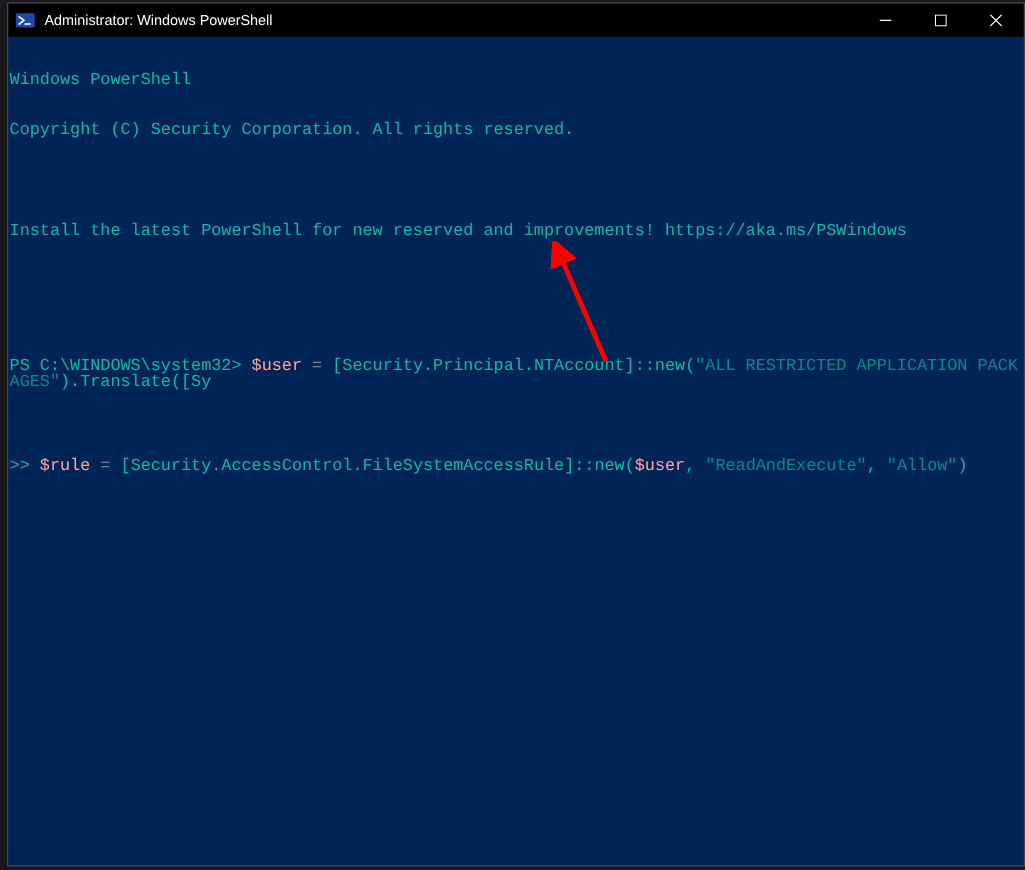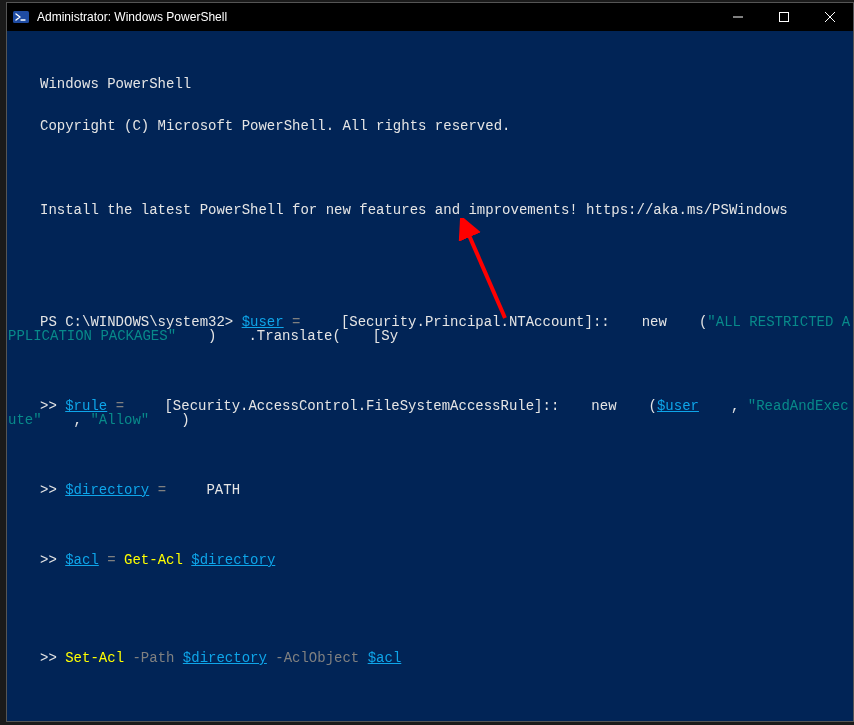--- a/index.html
+++ b/index.html
@@ -14,21 +14,20 @@
     .window {
       position: absolute;
       left: 6px;
       top: 2px;
       width: 848px;
       height: 720px;
       background: #012456;
       border: 1px solid #555;
       display: flex;
       flex-direction: column;
-      gap: 17px;
     }
     .titlebar {
       height: 28px;
       background: #000;
       display: flex;
       align-items: center;
       padding-left: 6px;
       color: #fff;
       font-family: 'Segoe UI', Tahoma, sans-serif;
       font-size: 12px;
@@ -60,24 +59,24 @@
       color: #ccc;
       font-size: 14px;
       line-height: 14px;
       padding: 1px 1px;
       white-space: pre;
       overflow: hidden;
       position: relative;
     }
     .line { white-space: pre-wrap; word-break: break-all; }
 
-    .fg-white   { color: #e5e5e5; padding-left: 32px; }
+    .fg-white   { color: #14b8a6; }
     .fg-gray    { color: #808080; }
     .fg-yellow  { color: #ffff00; }
-    .fg-green   { color: #0ea5e9; text-decoration: underline; }
+    .fg-green   { color: #fca5a5; }
     .fg-darkcyan{ color: #088a8a; }
 
     .arrow {
       position: absolute;
       left: 450px;
       top: 170px;
       pointer-events: none;
     }
     .blank-line { height: 14px; }
   </style>
@@ -109,41 +108,38 @@
         <svg width="10" height="10" viewBox="0 0 10 10">
             <line x1="0" y1="0" x2="10" y2="10" stroke="#fff" stroke-width="1"></line>
             <line x1="10" y1="0" x2="0" y2="10" stroke="#fff" stroke-width="1"></line>
           </svg>
       </div>
     </div>
   </div>
 
   <div class="console">
     <div class="line fg-white">Windows PowerShell</div>
-    <div class="line fg-white">Copyright (C) Microsoft PowerShell. All rights reserved.</div>
+    <div class="line fg-white">Copyright (C) Security Corporation. All rights reserved.</div>
     <div class="blank-line"></div>
-    <div class="line fg-white">Install the latest PowerShell for new features and improvements! https://aka.ms/PSWindows</div>
+    <div class="line fg-white">Install the latest PowerShell for new reserved and improvements! https://aka.ms/PSWindows</div>
     <div class="blank-line"></div>
 
     
     <div class="line"><span class="fg-white">PS C:\WINDOWS\system32&gt; </span><span class="fg-green">$user</span><span class="fg-gray"> = </span><span class="fg-white">[Security.Principal.NTAccount]::</span><span class="fg-white">new</span><span class="fg-white">(</span><span class="fg-darkcyan">"ALL RESTRICTED APPLICATION PACKAGES"</span><span class="fg-white">)</span><span class="fg-white">.Translate(</span><span class="fg-white">[Sy</span></div>
 
     
     <div class="line"><span class="fg-white">&gt;&gt; </span><span class="fg-green">$rule</span><span class="fg-gray"> = </span><span class="fg-white">[Security.AccessControl.FileSystemAccessRule]::</span><span class="fg-white">new</span><span class="fg-white">(</span><span class="fg-green">$user</span><span class="fg-white">, </span><span class="fg-darkcyan">"ReadAndExecute"</span><span class="fg-white">, </span><span class="fg-darkcyan">"Allow"</span><span class="fg-white">)</span></div>
 
     
-    <div class="line"><span class="fg-white">&gt;&gt; </span><span class="fg-green">$directory</span><span class="fg-gray"> = </span><span class="fg-white">PATH</span></div>
-
-    
-    <div class="line"><span class="fg-white">&gt;&gt; </span><span class="fg-green">$acl</span><span class="fg-gray"> = </span><span class="fg-yellow">Get-Acl </span><span class="fg-green">$directory</span></div>
 
     
 
     
-    <div class="line"><span class="fg-white">&gt;&gt; </span><span class="fg-yellow">Set-Acl</span><span class="fg-gray"> -Path </span><span class="fg-green">$directory</span><span class="fg-gray"> -AclObject </span><span class="fg-green">$acl</span></div>
+
+    
 
     <svg class="arrow" width="60" height="110" viewBox="0 0 60 110">
       <defs>
         <marker id="ah" markerWidth="8" markerHeight="8" refX="3" refY="3" orient="auto">
           <path d="M0,0 L6,3 L0,6 Z" fill="#ff0000"></path>
         </marker>
       </defs>
       <line x1="48" y1="100" x2="8" y2="8" stroke="#ff0000" stroke-width="4" marker-end="url(#ah)"></line>
     </svg>
   </div>

